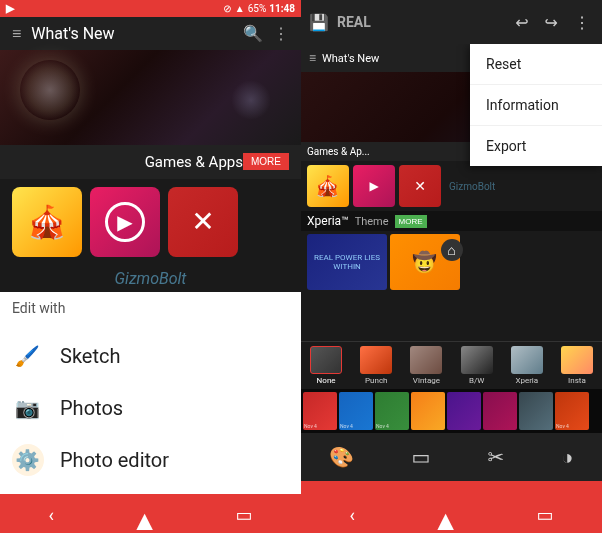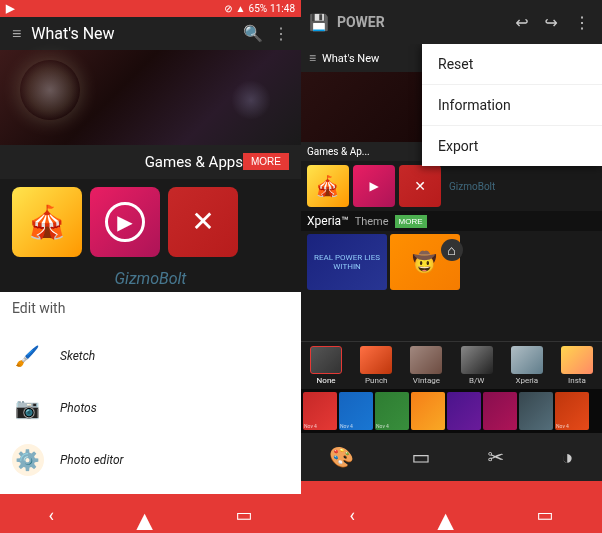--- a/index.html
+++ b/index.html
@@ -47,21 +47,21 @@
     }
 
     .battery-text {
       font-size: 10px;
       color: white;
     }
 
     .time-text {
       font-size: 10px;
       color: white;
-      font-weight: normal;
+      font-weight: bold;
     }
 
     .top-bar-left {
       height: 44px;
       background: #212121;
       display: flex;
       align-items: center;
       padding: 0 12px;
       gap: 10px;
     }
@@ -221,22 +221,21 @@
       height: 32px;
       border-radius: 6px;
       display: flex;
       align-items: center;
       justify-content: center;
       font-size: 20px;
     }
 
     .edit-item-label {
       color: #222;
-      font-size: 12px;
-      font-style: italic;
+      font-size: 20px;
     }
 
     .bottom-nav-left {
       height: 52px;
       background: #e53935;
       display: flex;
       align-items: flex-end;
       justify-content: space-around;
       padding-bottom: 0;
     }
@@ -557,21 +556,21 @@
       align-items: flex-end;
       justify-content: space-around;
       padding-bottom: 0;
     }
 
     
     .dropdown-menu {
       position: absolute;
       top: 0;
       right: 0;
-      width: 180px;
+      width: 132px;
       background: white;
       z-index: 100;
       box-shadow: -2px 2px 8px rgba(0,0,0,0.5);
     }
 
     .dropdown-item {
       padding: 12px 16px;
       color: #222;
       font-size: 14px;
       border-bottom: 1px solid #f0f0f0;
@@ -646,21 +645,21 @@
     <span class="nav-home-btn">▲</span>
     <span class="nav-btn">▭</span>
   </div>
 
 </div>
 
 <div class="right-panel">
 
   <div class="top-bar-right">
     <span class="save-icon">💾</span>
-    <span class="save-label">POWER</span>
+    <span class="save-label">REAL</span>
     <span class="undo-icon">↩</span>
     <span class="redo-icon">↪</span>
     <span class="overflow-icon">⋮</span>
   </div>
 
   <div class="editor-content">
 
     <div class="screenshot-preview">
 
       <div class="screenshot-inner-bar">

